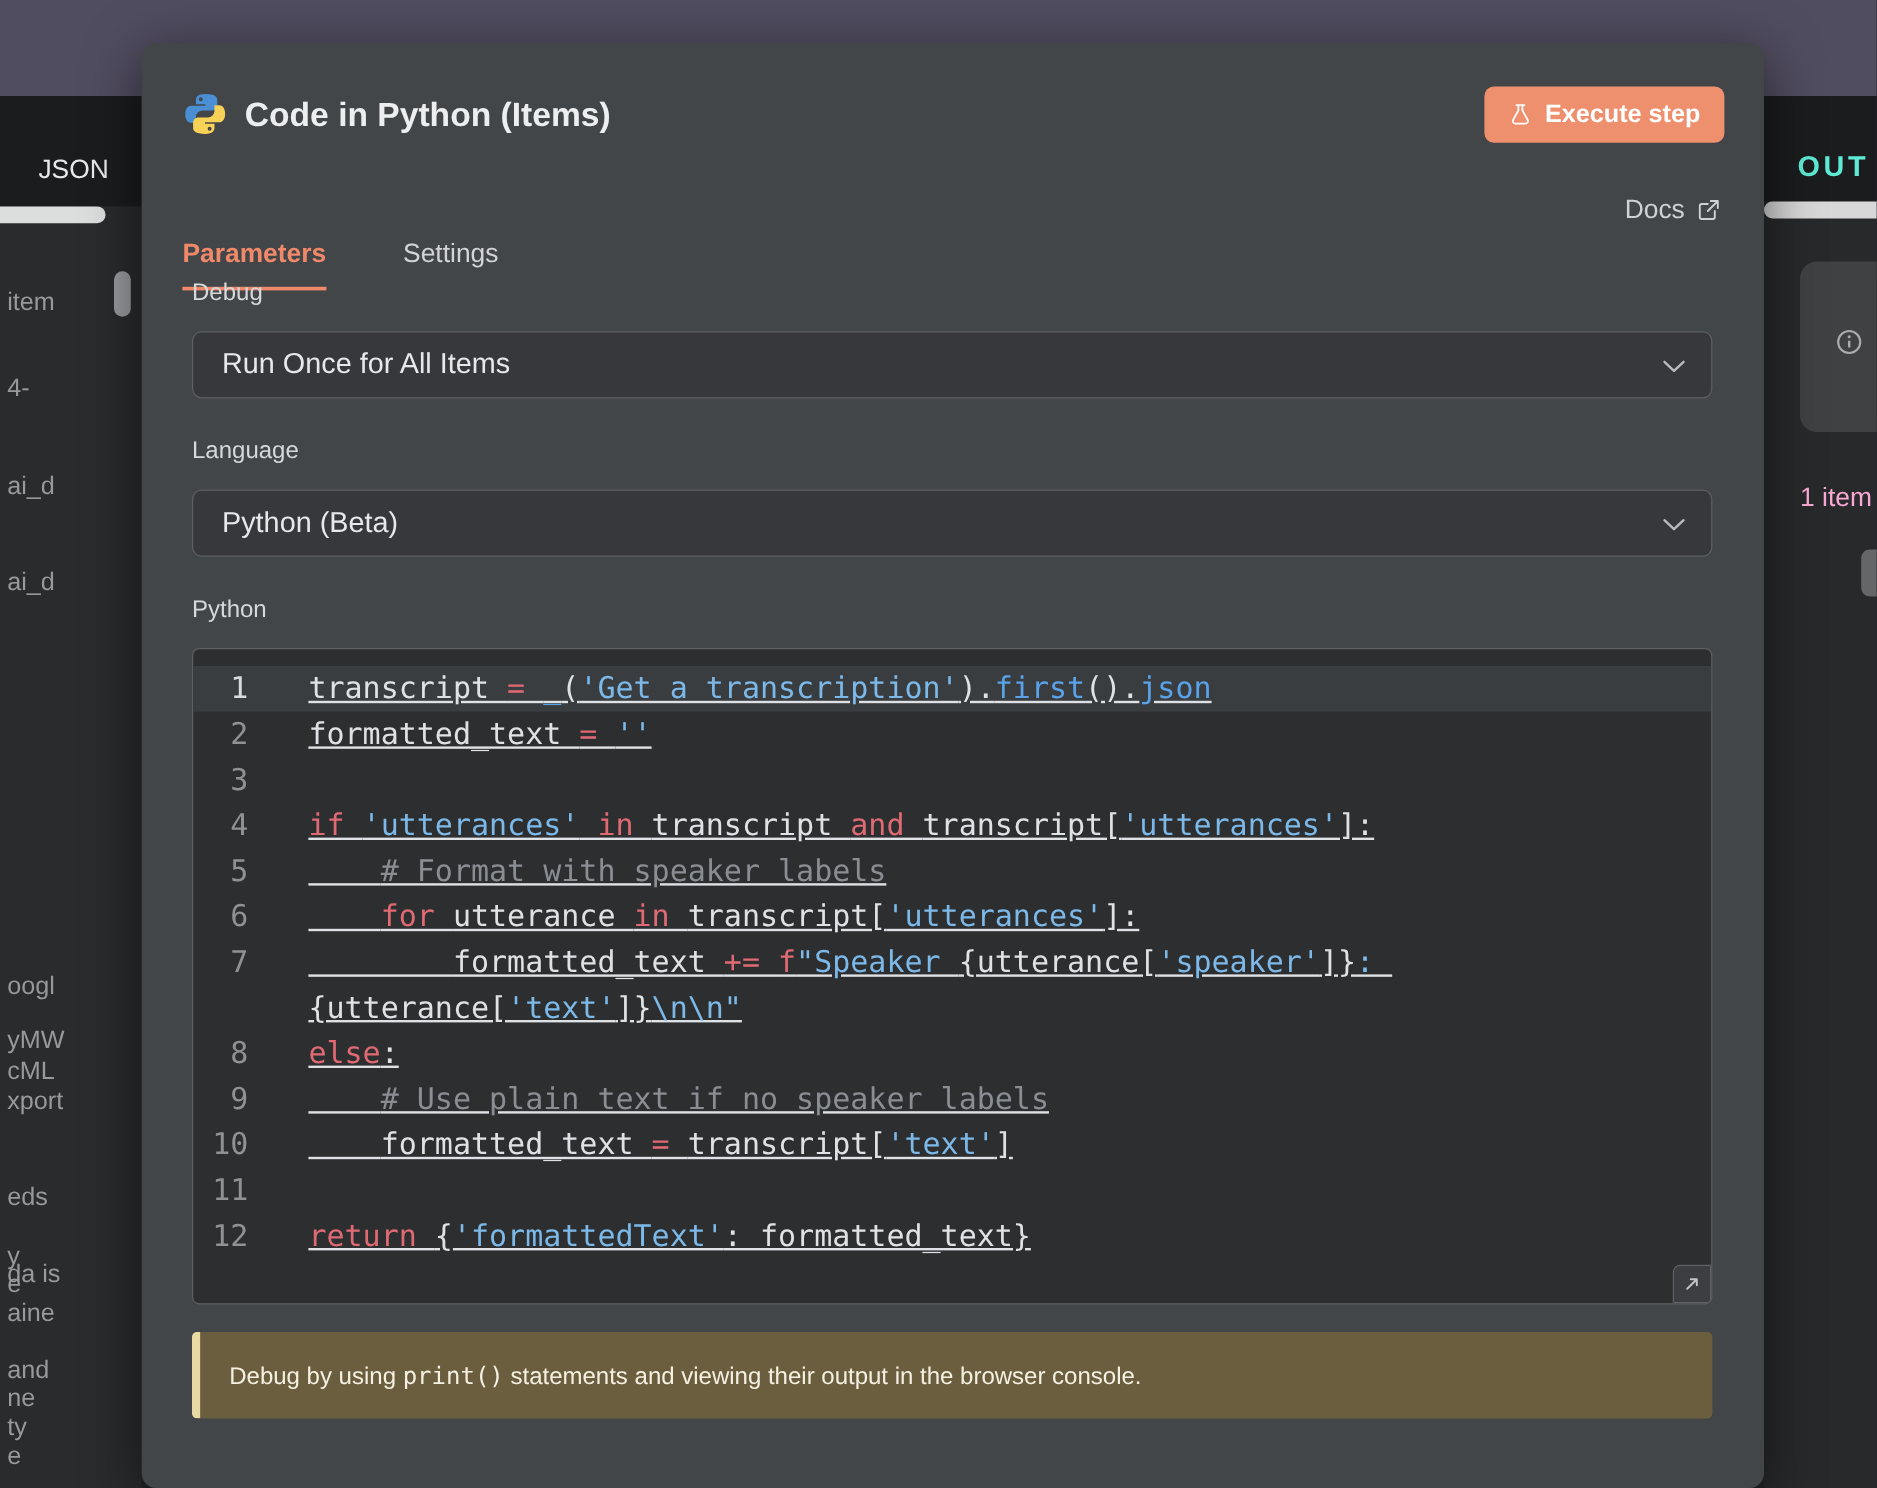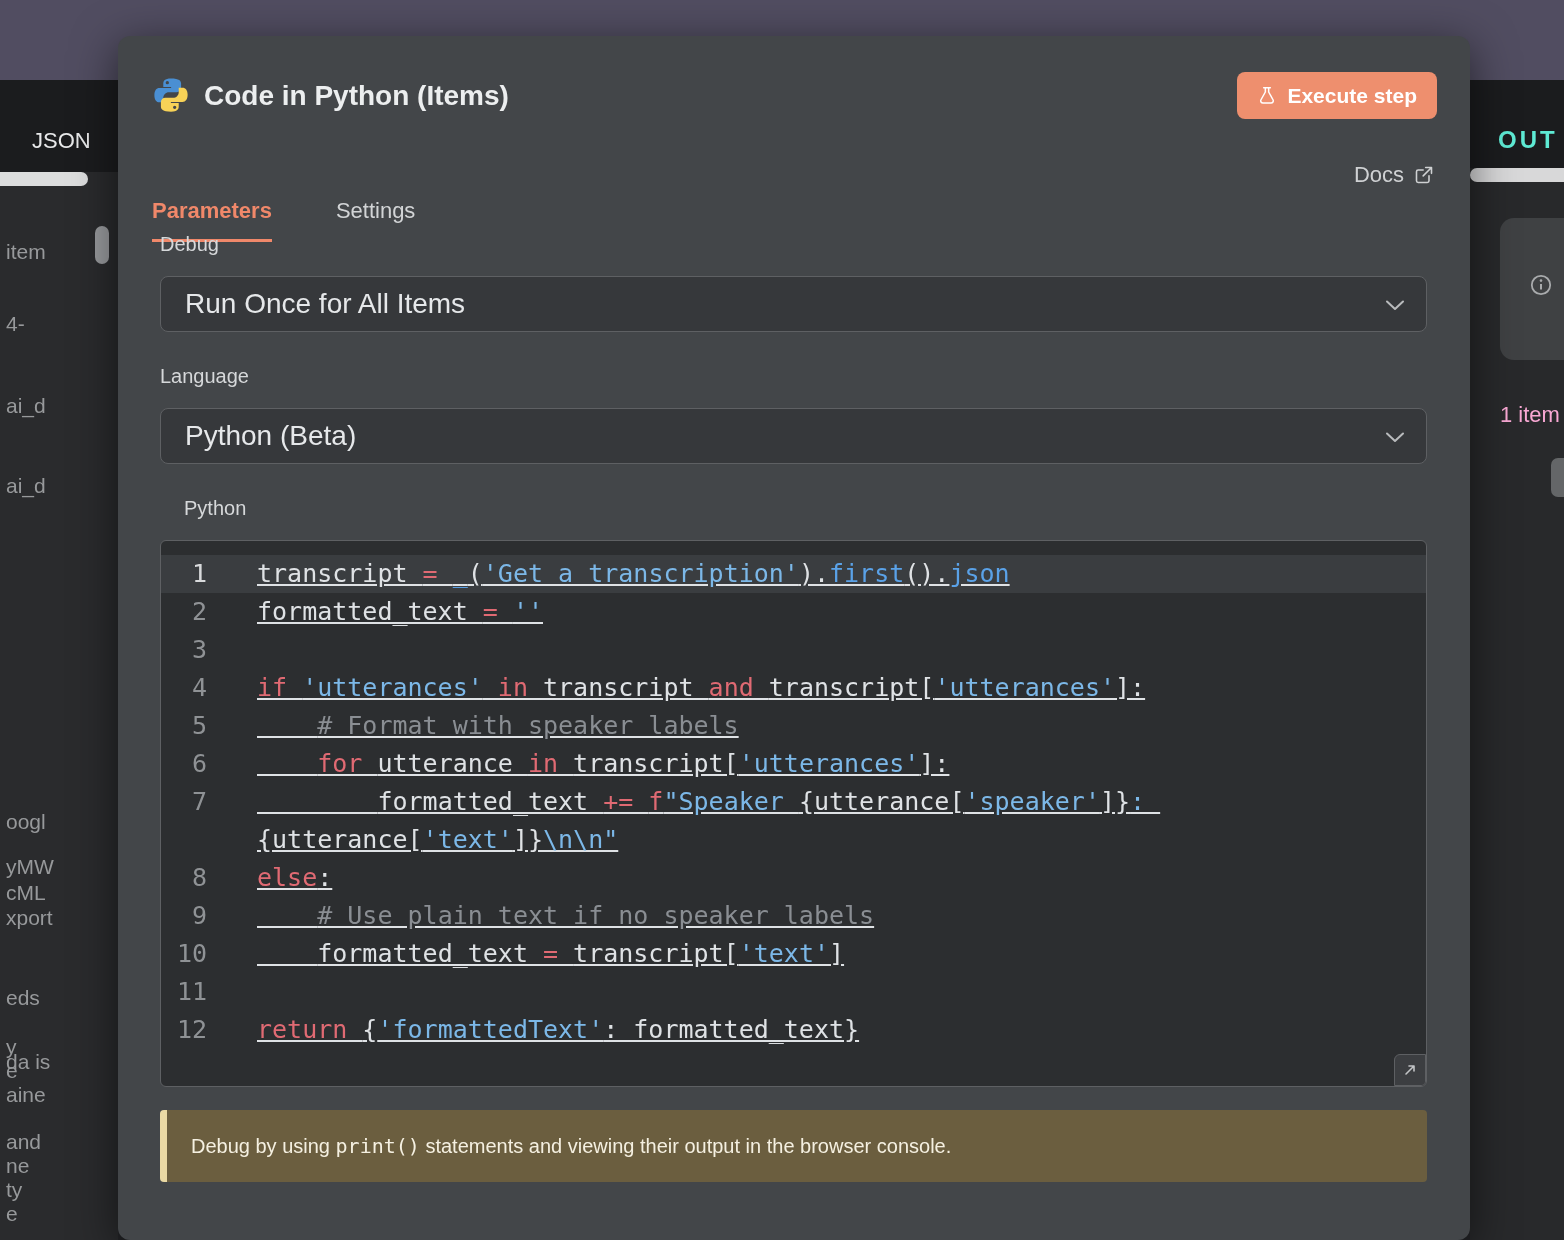--- a/index.html
+++ b/index.html
@@ -43,29 +43,29 @@
     display:flex; align-items:center; gap:10px; cursor:pointer;
   }
 
   .tab-row { position:absolute; left:34px; top:122px; display:flex; gap:64px;margin-top:40px; }
   .tab { font-size:22px; padding-bottom:15px; cursor:pointer; }
   .tab.active { color:#f0886a; font-weight:600; border-bottom:3px solid #f0886a; }
   .tab.inactive { color:#d2d4d6; }
   .docs-link { position:absolute; right:36px; top:126px; display:flex; align-items:center; gap:10px; color:#cfd1d3; font-size:22px; cursor:pointer; }
 
   .field-label { position:absolute; left:42px; font-size:20px; color:#d6d8da; }
-  .lbl-mode { top:197px; } .lbl-lang { top:329px; } .lbl-py { top:461px;margin-left:24px; }
+  .lbl-mode { top:197px; } .lbl-lang { top:329px; } .lbl-py { top:461px; }
 
   .select {
     position:absolute; left:42px; width:1267px; height:56px;
     background:#36383b; border:1px solid #5e6063; border-radius:8px;
     display:flex; align-items:center; padding:0 24px; cursor:pointer;
   }
   .sel-mode { top:240px; } .sel-lang { top:372px; }
-  .select .sel-value { font-size:28px; color:#e6e8ea; }
+  .select .sel-value { font-size:24px; color:#e6e8ea; }
   .select .chev { position:absolute; right:22px; top:23px; }
 
   
   .editor {
     position:absolute; left:42px; top:504px; width:1267px; height:547px;
     background:#2c2e30; border:1px solid #5e6063; border-radius:6px;
     padding-top:14px; overflow:hidden;
     font-family:"DejaVu Sans Mono", monospace; font-size:25px;
   }
   .code-row { display:flex; min-height:38px; line-height:38px; align-items:flex-start; }

